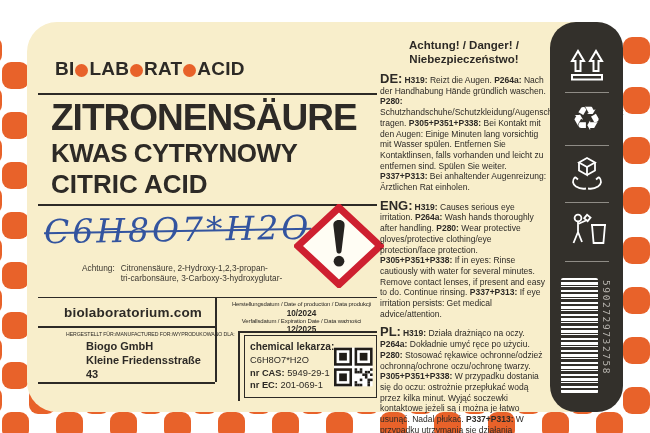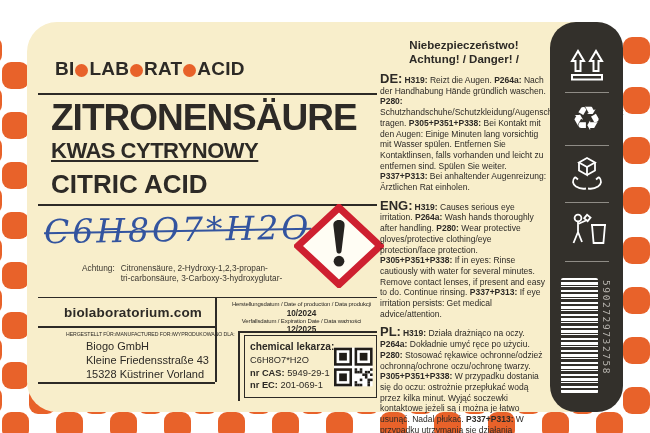--- a/index.html
+++ b/index.html
@@ -12,36 +12,36 @@
   #label{position:absolute;left:27px;top:22px;width:596px;height:390px;
          background:#f8eecb;border-radius:30px;}
   
   #col-left{position:absolute;left:11px;top:0;width:339px;height:100%;}
   .logo{position:absolute;left:17px;top:36px;display:flex;align-items:center;
         font-size:19px;font-weight:bold;letter-spacing:.2px;}
   .logo-dot{width:13px;height:13px;border-radius:50%;background:#e8622a;margin:2px 1px 0 1px;}
   .rule{position:absolute;left:0;width:339px;height:2px;background:#2d2a26;}
   #rule1{top:71px;} #rule2{top:182px;}
   .t1{position:absolute;left:13px;top:75px;font-size:37px;font-weight:bold;letter-spacing:-1px;white-space:nowrap;}
-  .t2{position:absolute;left:13px;top:116px;font-size:22px;font-weight:bold;letter-spacing:-.5px;white-space:nowrap;text-decoration:underline;}
+  .t2{position:absolute;left:13px;top:116px;font-size:26px;font-weight:bold;letter-spacing:-.5px;white-space:nowrap;}
   .t3{position:absolute;left:13px;top:147px;font-size:26px;font-weight:bold;white-space:nowrap;}
   .formula-hand{position:absolute;left:6px;top:188px;font-family:"DejaVu Serif",serif;
         font-style:italic;font-size:33px;color:#33549f;letter-spacing:3px;white-space:nowrap;
         text-decoration:line-through;text-decoration-thickness:2px;transform:rotate(-1deg);}
   .synonyms{position:absolute;left:44px;top:241px;display:flex;font-size:8.3px;line-height:10px;color:#3a362f;}
   .syn-label{margin-right:6px;}
   
   #grid{position:absolute;left:0;top:275px;width:339px;height:104px;border-top:1.7px solid #2d2a26;}
   #vline1{position:absolute;left:177px;top:0;width:1.5px;height:84px;background:#2d2a26;}
   #vline2{position:absolute;left:200px;top:33px;width:1.5px;height:70px;background:#2d2a26;}
   #cell-left{position:absolute;left:0;top:0;width:177px;}
   .site{margin:7px 0 0 26px;font-size:13.5px;font-weight:bold;letter-spacing:.2px;}
   .site-rule{margin-top:6px;width:177px;height:1.6px;background:#2d2a26;}
   .mfg-head{margin:3px 0 0 28px;font-size:5.2px;letter-spacing:-.1px;white-space:nowrap;}
-  .addr{margin:2px 2px 0 48px;font-size:11px;font-weight:normal;line-height:14px;}
+  .addr{margin:2px 2px 0 48px;font-size:11px;font-weight:bold;line-height:14px;}
   #lline{position:absolute;left:0;top:84px;width:177px;height:1.7px;background:#2d2a26;}
   #dates{position:absolute;left:188px;top:3px;width:151px;text-align:center;font-size:6px;
          line-height:7.6px;letter-spacing:-.15px;white-space:nowrap;}
   .date-val{font-size:8.2px;font-weight:bold;letter-spacing:0;line-height:9px;}
   #dates-rule{position:absolute;left:200px;top:33px;width:139px;height:1.5px;background:#2d2a26;}
   #chem-box{position:absolute;left:206px;top:37px;width:133px;height:63px;border:1.6px solid #2d2a26;
             display:flex;align-items:center;box-sizing:border-box;}
   .chem-text{padding-left:5px;font-size:9.3px;line-height:12.6px;white-space:nowrap;}
   .chem-text .cl{font-size:10.2px;font-weight:bold;}
   .chem-text b{font-weight:bold;}
@@ -304,21 +304,20 @@
     <div id="grid">
       <div id="vline1"></div>
       <div id="vline2"></div>
       <div id="cell-left">
         <div class="site">biolaboratorium.com</div>
         <div class="site-rule"></div>
         <div class="mfg-head">HERGESTELLT FÜR:/MANUFACTURED FOR:/WYPRODUKOWANO DLA:</div>
         <div class="addr">
           <div>Biogo GmbH</div>
           <div>Kleine Friedensstraße 43</div>
-          <div>15328 Küstriner Vorland</div>
         </div>
       </div>
       <div id="lline"></div>
       <div id="dates">
         <div>Herstellungsdatum / Date of production / Data produkcji</div>
         <div class="date-val">10/2024</div>
         <div>Verfallsdatum / Expiration Date / Data ważności</div>
         <div class="date-val">12/2025</div>
       </div>
       <div id="dates-rule"></div>
@@ -367,22 +366,22 @@
   </div>
 
   <svg id="ghs" width="90" height="84" viewBox="0 0 100 94">
     <polygon points="50,4 96,47 50,90 4,47" fill="#fffdf4" stroke="#ce2030" stroke-width="8"></polygon>
     <path d="M50 18 c4.5 0 6.8 2.8 6.2 6.8 l-3.4 28 c-0.4 3.4-5.2 3.4-5.6 0 l-3.4-28 C43.2 20.8 45.5 18 50 18 Z" fill="#262320"></path>
     <circle cx="50" cy="64" r="6" fill="#262320"></circle>
   </svg>
 
   <div id="col-right">
     <div class="hz-head">
+      <span style="display:block">Achtung! / Danger! /</span>
       <span style="display:block">Niebezpieczeństwo!</span>
-      <span style="display:block">Achtung! / Danger! /</span>
     </div>
     <div class="hz"><span class="lang">DE:</span><span><b>H319:</b> Reizt die Augen. <b>P264a:</b> Nach der Handhabung Hände gründlich waschen. <b>P280:</b> Schutzhandschuhe/Schutzkleidung/Augenschutz/Gesichtsschutz tragen. <b>P305+P351+P338:</b> Bei Kontakt mit den Augen: Einige Minuten lang vorsichtig mit Wasser spülen. Entfernen Sie Kontaktlinsen, falls vorhanden und leicht zu entfernen sind. Spülen Sie weiter. <b>P337+P313:</b> Bei anhaltender Augenreizung: Ärztlichen Rat einholen.</span></div>
     <div class="hz"><span class="lang">ENG:</span><span><b>H319:</b> Causes serious eye irritation. <b>P264a:</b> Wash hands thoroughly after handling. <b>P280:</b> Wear protective gloves/protective clothing/eye protection/face protection. <b>P305+P351+P338:</b> If in eyes: Rinse cautiously with water for several minutes. Remove contact lenses, if present and easy to do. Continue rinsing. <b>P337+P313:</b> If eye irritation persists: Get medical advice/attention.</span></div>
     <div class="hz"><span class="lang">PL:</span><span><b>H319:</b> Działa drażniąco na oczy. <b>P264a:</b> Dokładnie umyć ręce po użyciu. <b>P280:</b> Stosować rękawice ochronne/odzież ochronną/ochrone oczu/ochronę twarzy. <b>P305+P351+P338:</b> W przypadku dostania się do oczu: ostrożnie przepłukać wodą przez kilka minut. Wyjąć soczewki kontaktowe jeżeli są i można je łatwo usunąć. Nadal płukać. <b>P337+P313:</b> W przypadku utrzymania się działania drażniącego na oczy: zasięgnąć porady/ zgłosić się do lekarza.</span></div>
   </div>
 
   <div id="strip">
     <div class="icon">
       <svg width="46" height="40" viewBox="0 0 46 40" fill="none" stroke="#ffffff" stroke-width="2">
         <path d="M8 17 L14 7 L20 17 H16.5 V27 H11.5 V17 Z"></path>

